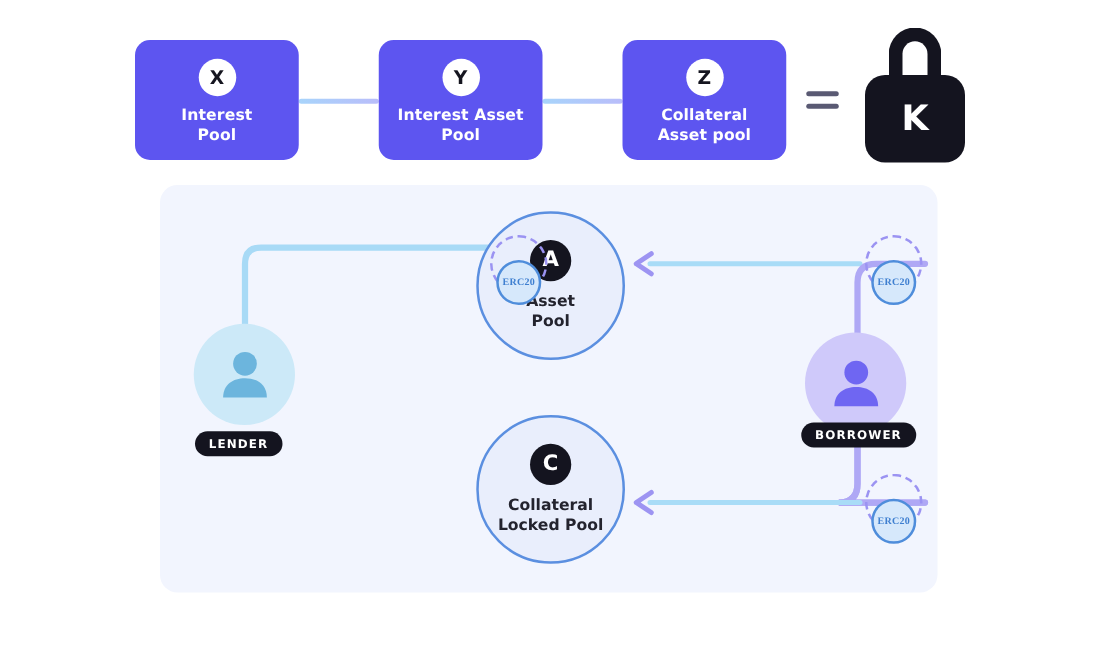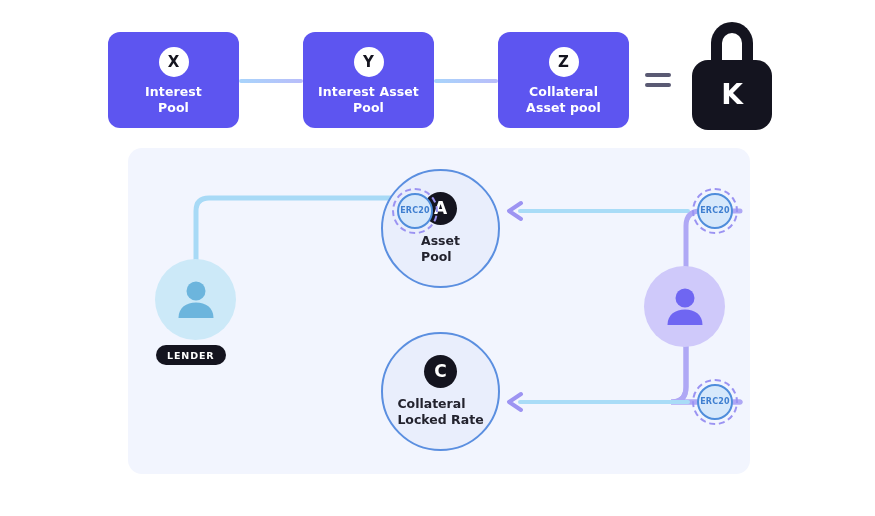--- a/index.html
+++ b/index.html
@@ -195,48 +195,50 @@
     align-items: center;
     justify-content: center;
     line-height: 1;
   }
   .circle-label {
     margin-top: 8px;
     color: #23232e;
     font-size: 12.5px;
     font-weight: 700;
     line-height: 1.25;
+    text-align: center;
   }
 
   
   .erc20 {
     position: absolute;
     width: 46px;
     height: 46px;
   }
   .erc20 .dash-ring {
     position: absolute;
     inset: 0;
     border-radius: 50%;
     border: 2px dashed #9b93f2;
     box-sizing: border-box;
   }
   .erc20 .core {
     position: absolute;
     left: 5px;
-    top: 5px;
+    top: 20px;
     width: 36px;
     height: 36px;
     border-radius: 50%;
     background: #d6e8fb;
     border: 2.5px solid #4f8ddb;
     box-sizing: border-box;
     display: flex;
     align-items: center;
     justify-content: center;
+    font-family: Liberation Serif, serif;
   }
   .erc20 .core span {
     color: #3f7fd0;
     font-size: 8px;
     font-weight: 700;
     letter-spacing: 0.2px;
     line-height: 1;
   }
   .erc20.t-top-left  { left: 264px; top: 40px; }
   .erc20.t-top-right { left: 564px; top: 40px; }
@@ -363,21 +365,21 @@
       <div class="circle-label">
         <div>Asset</div>
         <div>Pool</div>
       </div>
     </div>
 
     <div class="circle-pool collateral">
       <div class="circle-badge">C</div>
       <div class="circle-label">
         <div>Collateral</div>
-        <div>Locked Rate</div>
+        <div>Locked Pool</div>
       </div>
     </div>
 
     <div class="erc20 t-top-left">
       <div class="dash-ring"></div>
       <div class="core">
         <span>ERC20</span>
       </div>
     </div>
 
@@ -402,15 +404,16 @@
       </svg>
     </div>
     <div class="role-badge lender">LENDER</div>
 
     <div class="avatar borrower">
       <svg width="46" height="46" viewBox="0 0 46 46">
         <circle cx="23" cy="14" r="9.5" fill="#6f66f2"></circle>
         <path d="M 5.5 41 C 5.5 30.5 13.3 25.5 23 25.5 C 32.7 25.5 40.5 30.5 40.5 41 Z" fill="#6f66f2"></path>
       </svg>
     </div>
+    <div class="role-badge borrower">BORROWER</div>
 
   </div>
 </div>
 
 </body></html>

